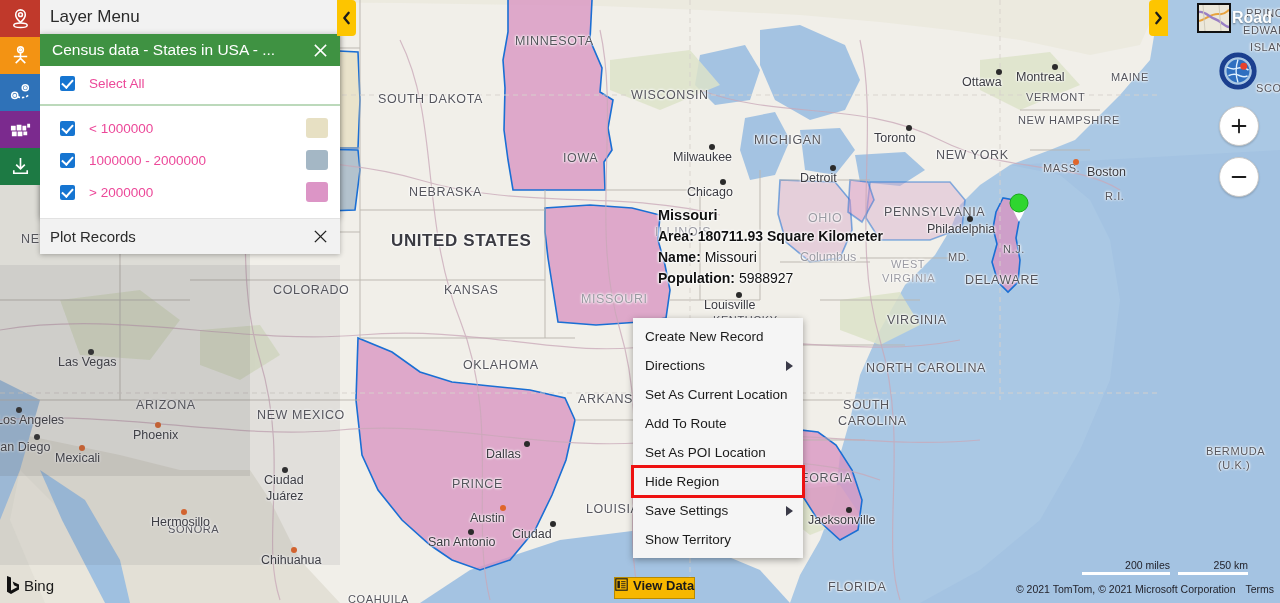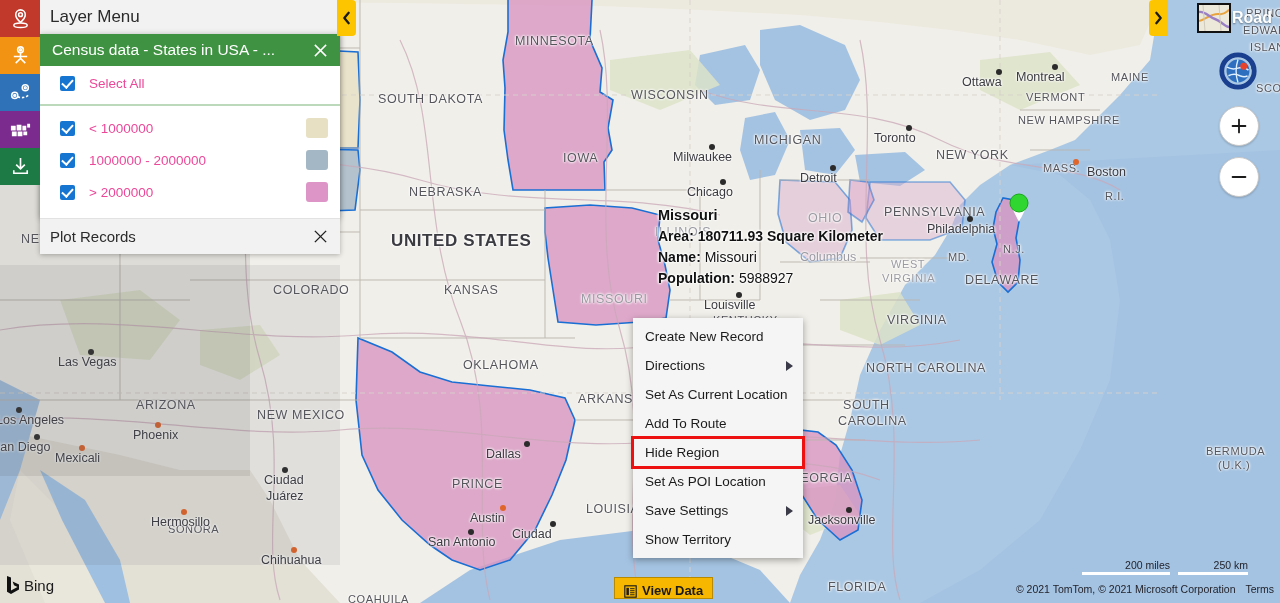--- a/index.html
+++ b/index.html
@@ -98,22 +98,22 @@
   #ctx-menu { position:absolute; left:633px; top:318px; width:170px; z-index:45;
     background:#f5f5f5; box-shadow:0 2px 7px rgba(0,0,0,.35); padding:4px 0; }
   .ctx-item { height:29px; display:flex; align-items:center; padding:0 10px 0 12px;
     font-size:13.5px; color:#1b1b1b; cursor:pointer; position:relative; }
   .ctx-item .caret { margin-left:auto; width:0;height:0;
     border-left:7px solid #3a3a48; border-top:5px solid transparent; border-bottom:5px solid transparent; }
   .ctx-item.highlight { outline:3px solid #ee1111; outline-offset:-1px; background:#f5f5f5; z-index:2; }
 
   
   #view-data-btn { position:absolute; left:614px; top:577px; height:22px; z-index:40;
-    background:#f7b700; border:1px solid #b88a00; display:flex; align-items:flex-end; gap:5px;
-    padding:0 9px; cursor:pointer; }
+    background:#f7b700; border:1px solid #b88a00; display:flex; align-items:flex-start; gap:5px;
+    padding:0 0; cursor:pointer; }
   #view-data-btn .t { font-size:13px; font-weight:bold; color:#1a1a1a; }
   #view-data-btn svg { width:13px; height:13px; }
 
   #bing-logo { position:absolute; left:6px; top:576px; display:flex; align-items:center; gap:4px; z-index:20; cursor:pointer; }
   #bing-logo .t { font-size:15px; color:#1a1a1a; }
 
   #scalebar { position:absolute; right:32px; top:559px; z-index:20; display:flex; gap:8px; }
   .scale-part { display:flex; flex-direction:column; align-items:flex-end; }
   .scale-part .t { font-size:10.5px; color:#23232b; margin-bottom:1px; }
   .scale-part .bar { height:3px; background:#fff; }
@@ -518,25 +518,25 @@
   <div class="ctx-item">
     <span>Directions</span>
     <span class="caret"></span>
   </div>
   <div class="ctx-item">
     <span>Set As Current Location</span>
   </div>
   <div class="ctx-item">
     <span>Add To Route</span>
   </div>
+  <div class="ctx-item">
+    <span>Set As POI Location</span>
+  </div>
   <div class="ctx-item highlight">
     <span>Hide Region</span>
-  </div>
-  <div class="ctx-item">
-    <span>Set As POI Location</span>
   </div>
   <div class="ctx-item">
     <span>Save Settings</span>
     <span class="caret"></span>
   </div>
   <div class="ctx-item">
     <span>Show Territory</span>
   </div>
 </div>
 

